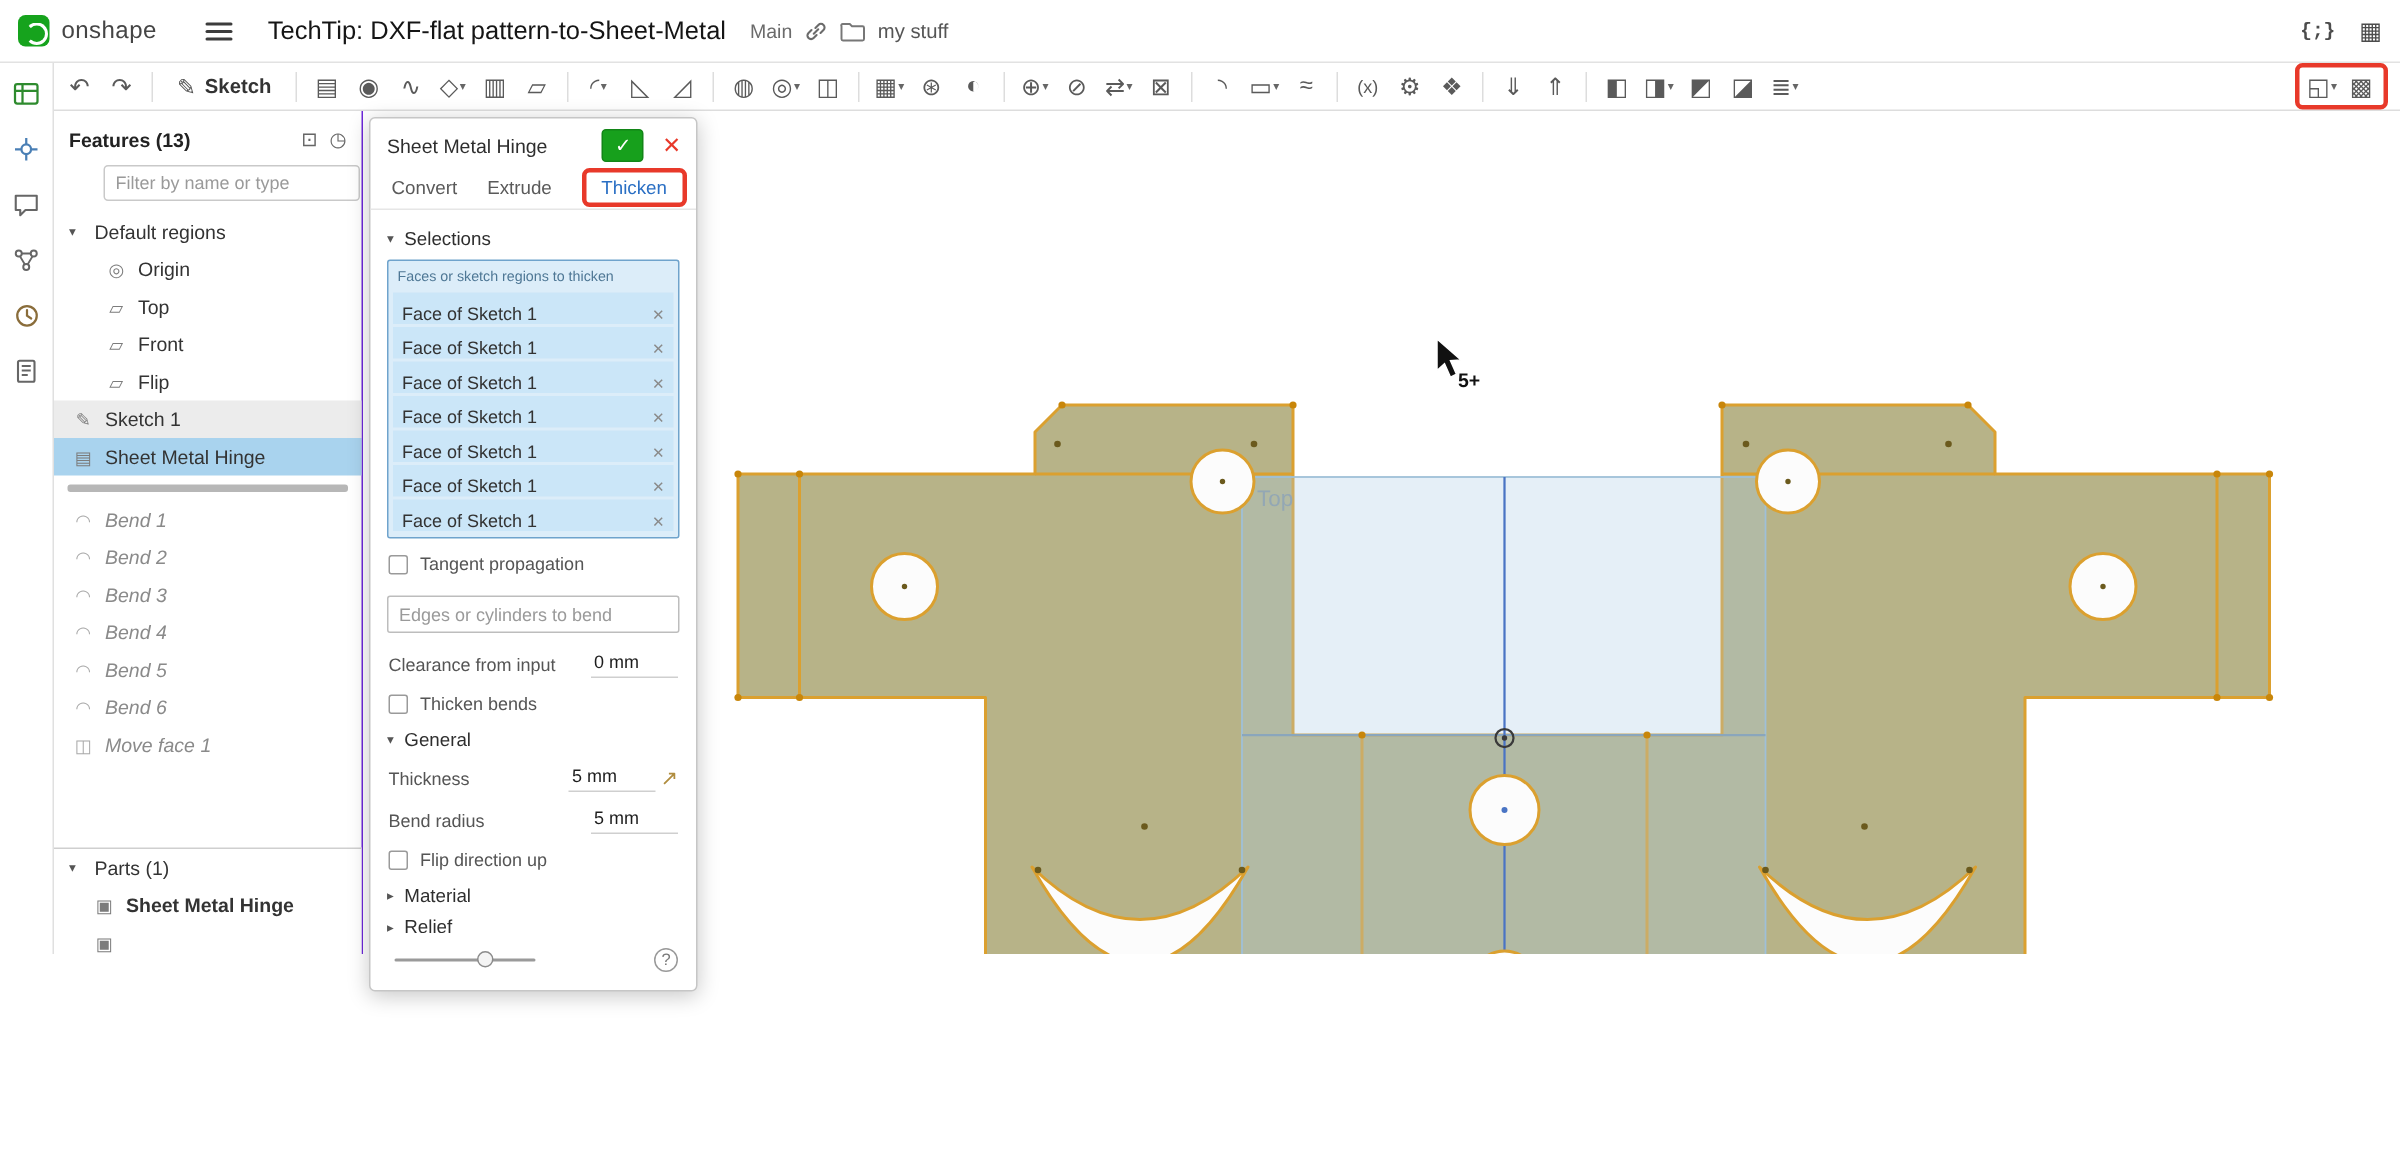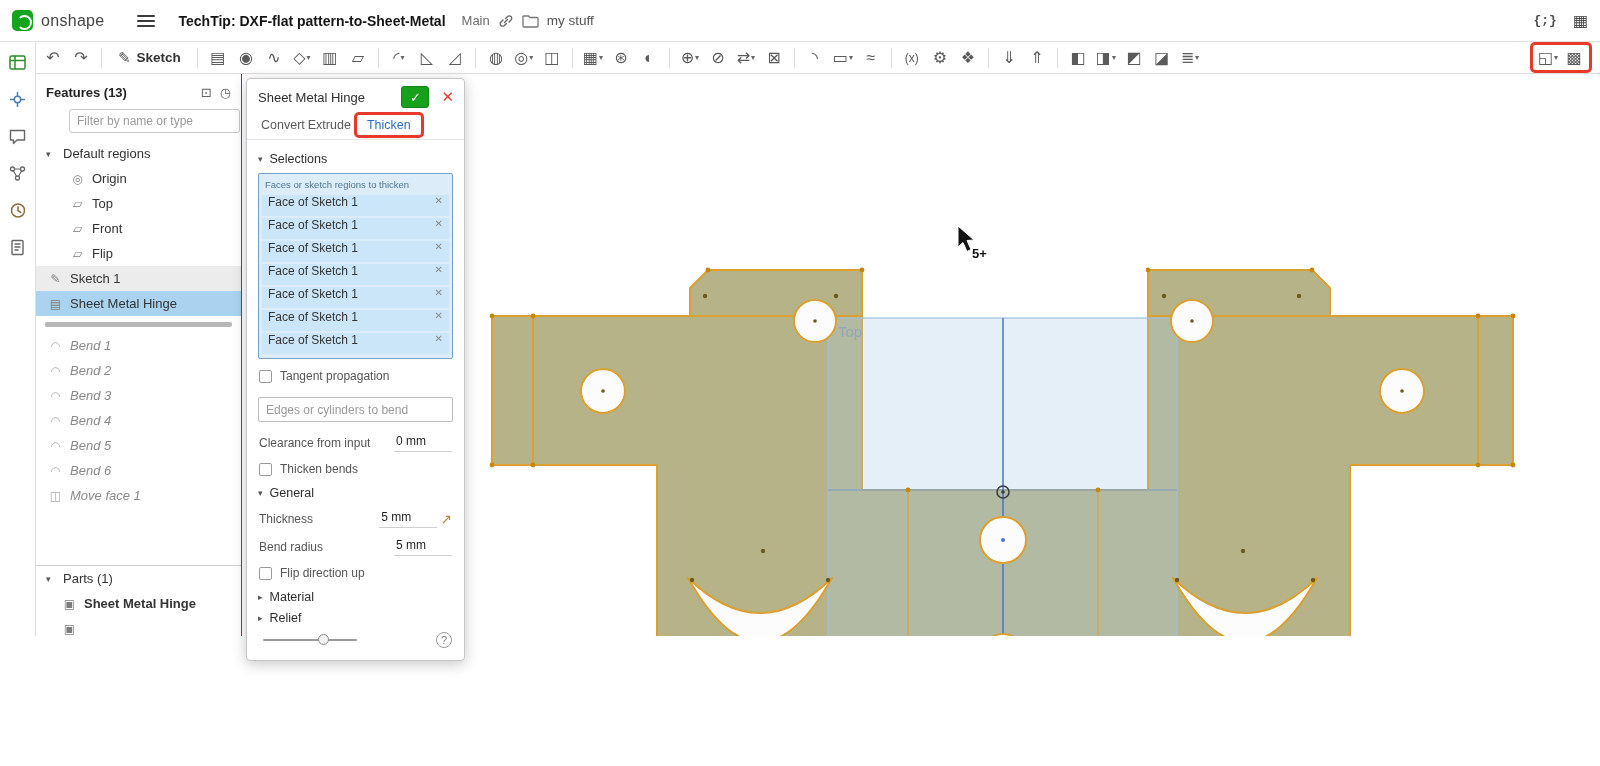--- a/index.html
+++ b/index.html
@@ -7,21 +7,21 @@
   body{font-family:"Liberation Sans","DejaVu Sans",sans-serif;font-size:13px;color:#333;background:#fff}
   .app{position:relative;width:1600px;height:636px;background:#0ea5e9}
 
   
   .hdr{position:absolute;top:0;left:0;right:0;height:42px;display:flex;align-items:center;gap:8px;padding:0 12px;border-bottom:1px solid #e2e2e2;background:#fff}
   .logo{width:21px;height:21px;border-radius:5px;background:#16a31d;position:relative;flex:0 0 auto}
   .logo::after{content:"";position:absolute;left:5px;top:5px;width:11px;height:11px;border:2.5px solid #fff;border-radius:50%;border-left-color:transparent}
   .wordmark{font-size:16px;color:#454545;letter-spacing:.3px;margin-right:14px}
   .burger{width:18px;height:12px;display:flex;flex-direction:column;justify-content:space-between;margin:0 10px;cursor:pointer}
   .burger i{display:block;height:2px;background:#3c3c3c;border-radius:1px}
-  .doc-title{font-size:14px;font-weight:bold;color:#151515;margin-left:6px}
+  .doc-title{font-size:17px;font-weight:normal;color:#151515;margin-left:6px}
   .branch{font-size:13px;color:#6b6b6b;margin-left:8px}
   .hdr svg{flex:0 0 auto}
   .folder-lbl{font-size:13.5px;color:#555}
   .hdr-right{margin-left:auto;display:flex;align-items:center;gap:16px;color:#4c4c4c}
   .fs-badge{font-size:13px;font-weight:bold;font-family:"Liberation Mono","DejaVu Sans Mono",monospace}
   .hdr-grid{font-size:16px}
 
   
   .toolbar{position:absolute;top:42px;left:36px;right:0;height:32px;display:flex;align-items:center;gap:2px;padding:0 8px 0 4px;border-bottom:1px solid #ddd;background:#fff}
   .tb{min-width:26px;height:25px;display:inline-flex;align-items:center;justify-content:center;font-size:16px;color:#5a5a5a;border-radius:3px;cursor:pointer}
@@ -64,30 +64,30 @@
   .canvas{position:absolute;top:74px;left:242px;right:0;bottom:0;background:#fff;overflow:hidden}
   .canvas svg{display:block}
   svg text{font-family:"Liberation Sans","DejaVu Sans",sans-serif}
 
   
   .dialog{position:absolute;left:246px;top:78px;width:219px;height:583px;background:#fff;border:1px solid #c6c6c6;border-radius:4px;box-shadow:0 3px 14px rgba(0,0,0,.22);display:flex;flex-direction:column;font-size:12px;color:#555;z-index:5}
   .d-title{display:flex;align-items:center;padding:7px 7px 3px 11px}
   .d-title .t{font-size:13px;color:#2e2e2e;flex:1}
   .btn-ok{width:28px;height:22px;background:#17a01c;border:1px solid #128517;border-radius:3px;color:#fff;font-size:13px;display:flex;align-items:center;justify-content:center;cursor:pointer;margin-right:9px}
   .btn-x{color:#e8392a;font-size:15px;cursor:pointer;padding:0 3px}
-  .d-tabs{display:flex;align-items:center;gap:3px;padding:6px 0 6px 14px;border-bottom:1px solid #e6e6e6}
+  .d-tabs{display:flex;align-items:center;gap:20px;padding:6px 0 6px 14px;border-bottom:1px solid #e6e6e6}
   .d-tab{font-size:12.5px;color:#5a5a5a;cursor:pointer}
   .d-tab.active{color:#2a6fc4}
   .tab-red{border:3px solid #e8392a;border-radius:5px;padding:3px 10px;margin:-5px -10px -5px 0}
   .d-body{flex:1;padding:6px 11px 0 11px;overflow:hidden}
   .d-sec{display:flex;align-items:center;gap:7px;color:#2e2e2e;font-size:12.5px;margin:6px 0 7px 0;cursor:pointer}
   .d-sec .twisty{font-size:9px;color:#555}
   .faces{border:1px solid #6fa3cc;background:#dcedf9;border-radius:2px;padding:3px 3px 4px 3px}
   .faces-h{font-size:9.5px;color:#4e7795;padding:2px 3px 3px 3px}
-  .face-row{display:flex;align-items:flex-start;height:21px;background:#cbe6f8;margin-top:2px;padding:0 6px;font-size:12px;color:#333;cursor:pointer}
+  .face-row{display:flex;align-items:flex-end;height:21px;background:#cbe6f8;margin-top:2px;padding:0 6px;font-size:12px;color:#333;cursor:pointer}
   .face-x{margin-left:auto;color:#8a8a8a;font-size:10px;cursor:pointer}
   .cb-row{display:flex;align-items:center;gap:8px;margin:10px 1px;color:#555}
   .cb{width:13px;height:13px;border:1px solid #9a9a9a;border-radius:2px;background:#fff;flex:0 0 auto;cursor:pointer}
   .inp{width:100%;height:25px;border:1px solid #bdbdbd;border-radius:2px;padding:0 7px;font-size:12px;color:#333;outline:none;margin:4px 0 2px 0}
   .inp::placeholder{color:#9a9a9a}
   .val-row{display:flex;align-items:center;margin:9px 1px;color:#555}
   .val{margin-left:auto;width:58px;color:#1d1d1d;border-bottom:1px solid #cfcfcf;padding:1px 2px 3px 2px}
   .flip-ic{color:#b08d3f;font-size:14px;margin-left:3px;cursor:pointer}
   .d-foot{display:flex;align-items:center;padding:10px 12px 12px 16px;margin-top:auto}
   .slider{position:relative;width:94px;height:2px;background:#9a9a9a;border-radius:1px;cursor:pointer}

